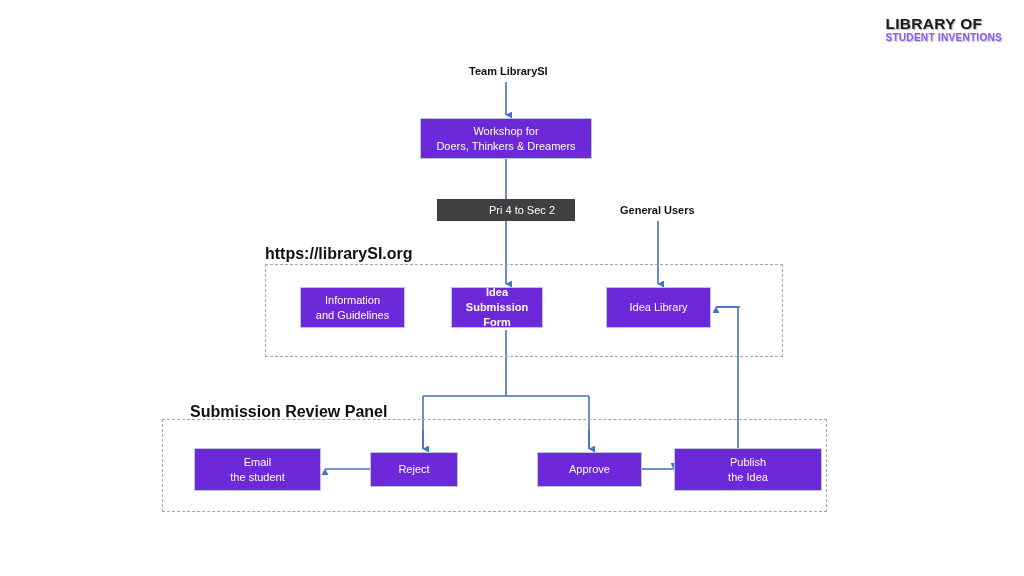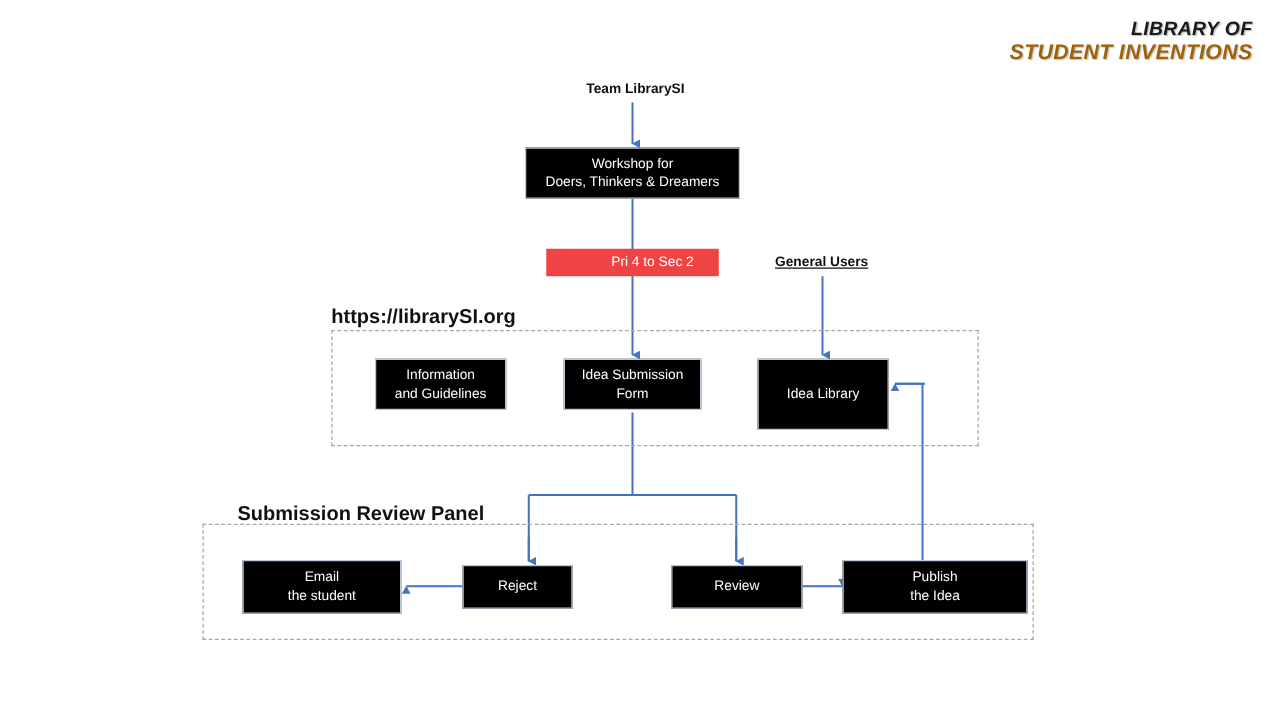--- a/index.html
+++ b/index.html
@@ -29,64 +29,63 @@
     color: #404a5c;
     letter-spacing: 0.2px;
     white-space: nowrap;
   }
 
   
   #logo {
     position: absolute;
     right: 22px;
     top: 16px;
-    text-align: right;
+    text-align: left;
     line-height: 1.08;
-    font-style: italic;
   }
   #logo .logo-line1 {
     font-size: 15.5px;
     font-weight: bold;
     color: #1a1a1a;
     letter-spacing: 0.3px;
     text-shadow: 1px 1px 1px rgba(120,120,120,0.55);
   }
   #logo .logo-line2 {
-    font-size: 17px;
-    font-weight: bold;
-    color: #a16207;
+    font-size: 10px;
+    font-weight: bold;
+    color: #8b5cf6;
     letter-spacing: 0.3px;
     text-shadow: 1px 1px 1px rgba(140,140,140,0.55);
   }
 
   
   #connectors {
     position: absolute;
     left: 0; top: 0;
     width: 1024px;
     height: 576px;
   }
 
   
   .node {
     position: absolute;
-    background: #000000;
+    background: #6d28d9;
     border: 1px solid #b9c6d8;
     color: #ffffff;
     font-size: 11px;
     line-height: 1.35;
     display: flex;
     align-items: center;
     justify-content: center;
     text-align: center;
     box-sizing: border-box;
     z-index: 3;
   }
   .node.red {
-    background: #ef4444;
+    background: #404040;
     border: none;
     padding-left: 32px;
   }
   .node .node-label { display: block; padding: 0 4px; }
 
   
   .flow-label {
     position: absolute;
     font-size: 11px;
     font-weight: bold;
@@ -160,64 +159,64 @@
       <line x1="370" y1="469" x2="325" y2="469" marker-end="url(#arrowLeft)"></line>
 
       <line x1="642" y1="469" x2="674" y2="469" marker-end="url(#arrowRight)"></line>
 
       <path d="M738,448 L738,307 L716,307"></path>
       <line x1="740" y1="307" x2="716" y2="307" marker-end="url(#arrowLeft)"></line>
     </g>
   </svg>
 
   <div class="flow-label" style="left:469px; top:65px;">Team LibrarySI</div>
-  <div class="flow-label" style="left:620px; top:204px;text-decoration:underline;">General Users</div>
+  <div class="flow-label" style="left:620px; top:204px;">General Users</div>
 
   <div class="node" style="left:420px; top:118px; width:172px; height:41px;">
     <span class="node-label">
       <span>Workshop for</span><br>
       <span>Doers, Thinkers &amp; Dreamers</span>
     </span>
   </div>
 
   <div class="node red" style="left:437px; top:199px; width:138px; height:22px;">
     <span class="node-label">Pri 4 to Sec 2</span>
   </div>
 
   <div class="node" style="left:300px; top:287px; width:105px; height:41px;">
     <span class="node-label">
       <span>Information</span><br>
       <span>and Guidelines</span>
     </span>
   </div>
 
-  <div class="node" style="left:451px; top:287px; width:110px; height:41px;">
+  <div class="node" style="left:451px; top:287px; width:92px; height:41px;font-weight:bold;">
     <span class="node-label">
       <span>Idea Submission</span><br>
       <span>Form</span>
     </span>
   </div>
 
-  <div class="node" style="left:606px; top:287px; width:105px; height:57px;">
+  <div class="node" style="left:606px; top:287px; width:105px; height:41px;">
     <span class="node-label">Idea Library</span>
   </div>
 
   <div class="node" style="left:194px; top:448px; width:127px; height:43px;">
     <span class="node-label">
       <span>Email</span><br>
       <span>the student</span>
     </span>
   </div>
 
   <div class="node" style="left:370px; top:452px; width:88px; height:35px;">
     <span class="node-label">Reject</span>
   </div>
 
   <div class="node" style="left:537px; top:452px; width:105px; height:35px;">
-    <span class="node-label">Review</span>
+    <span class="node-label">Approve</span>
   </div>
 
   <div class="node" style="left:674px; top:448px; width:148px; height:43px;">
     <span class="node-label">
       <span>Publish</span><br>
       <span>the Idea</span>
     </span>
   </div>
 
 </div>

